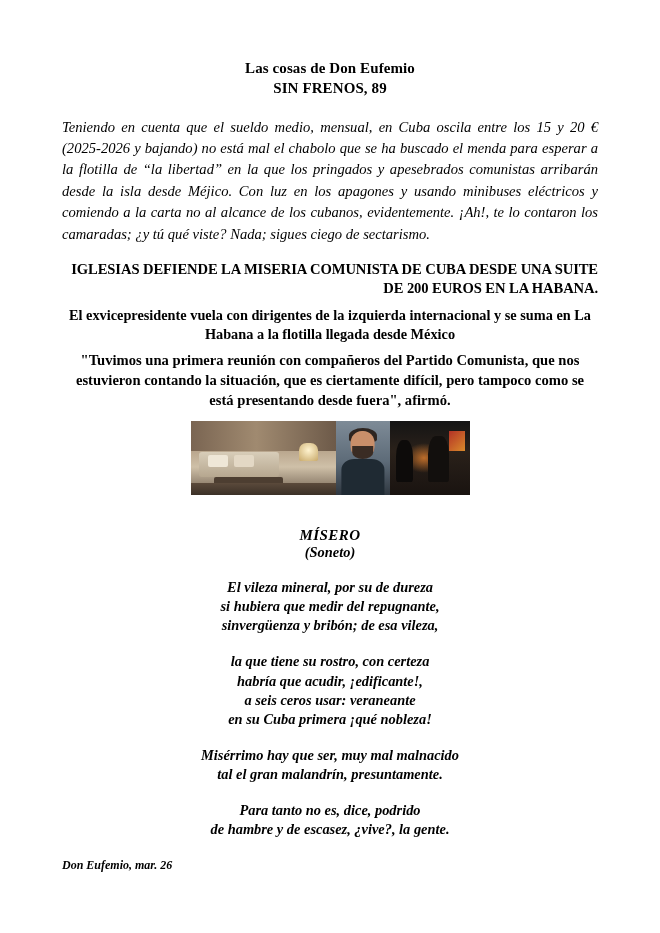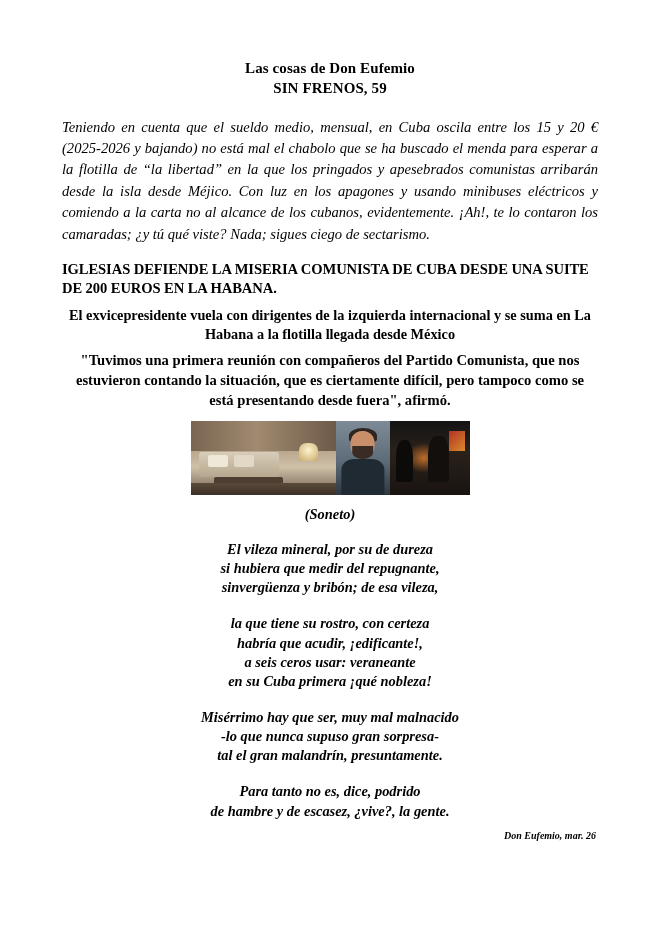--- a/index.html
+++ b/index.html
@@ -33,21 +33,21 @@
   .intro {
     margin-top: 18px;
     font-style: italic;
     font-size: 14.6px;
     line-height: 1.47;
     text-align: justify;
   }
 
   .headline {
     margin-top: 9px;
-    text-align: left;
+    text-align: right;
     font-weight: bold;
     font-size: 14.6px;
     line-height: 1.33;
     letter-spacing: -0.1px;
   }
 
   .subhead {
     margin-top: 7px;
     text-align: center;
     font-weight: bold;
@@ -169,52 +169,51 @@
 
   .poem-title {
     margin-top: 32px;
     text-align: center;
     font-style: italic;
     font-weight: bold;
     font-size: 15px;
     letter-spacing: 0.4px;
   }
   .poem-sub {
-    margin-top: 11px;
+    margin-top: 0;
     text-align: center;
     font-style: italic;
     font-weight: bold;
     font-size: 14.4px;
   }
   .stanza {
     margin-top: 17px;
     text-align: center;
     font-style: italic;
     font-weight: bold;
     font-size: 14.4px;
     line-height: 1.33;
   }
   .stanza .line { display: block; }
   .signature {
-    margin-top: 9px;
-    text-align: right;
-    font-style: italic;
-    font-weight: bold;
-    font-size: 10px;
+    margin-top: 18px;
+    font-style: italic;
+    font-weight: bold;
+    font-size: 12px;
     padding-right: 2px;
   }
 </style>
 </head>
 <body>
 
 <div class="page">
 
   <div class="title-block">
     <div class="title-line-1">Las cosas de Don Eufemio</div>
-    <div class="title-line-2">SIN FRENOS, 59</div>
+    <div class="title-line-2">SIN FRENOS, 89</div>
   </div>
 
   <p class="intro">Teniendo en cuenta que el sueldo medio, mensual, en Cuba oscila entre los 15 y 20 € (2025-2026 y bajando) no está mal el chabolo que se ha buscado el menda para esperar a la flotilla de “la libertad” en la que los pringados y apesebrados comunistas arribarán desde la isla desde Méjico. Con luz en los apagones y usando minibuses eléctricos y comiendo a la carta no al alcance de los cubanos, evidentemente. ¡Ah!, te lo contaron los camaradas; ¿y tú qué viste? Nada; sigues ciego de sectarismo.</p>
 
   <div class="headline">IGLESIAS DEFIENDE LA MISERIA COMUNISTA DE CUBA DESDE UNA SUITE DE 200 EUROS EN LA HABANA.</div>
 
   <div class="subhead">El exvicepresidente vuela con dirigentes de la izquierda internacional y se suma en La Habana a la flotilla llegada desde México</div>
 
   <div class="quote">"Tuvimos una primera reunión con compañeros del Partido Comunista, que nos estuvieron contando la situación, que es ciertamente difícil, pero tampoco como se está presentando desde fuera", afirmó.</div>
 
@@ -235,38 +234,38 @@
       <div class="body"></div>
     </div>
     <div class="photo photo-right">
       <div class="glow"></div>
       <div class="fig-a"></div>
       <div class="fig-b"></div>
       <div class="flag"></div>
     </div>
   </div>
 
+  <div class="poem-title">MÍSERO</div>
   <div class="poem-sub">(Soneto)</div>
 
   <div class="stanza">
     <span class="line">El vileza mineral, por su de dureza</span>
     <span class="line">si hubiera que medir del repugnante,</span>
     <span class="line">sinvergüenza y bribón; de esa vileza,</span>
   </div>
 
   <div class="stanza">
     <span class="line">la que tiene su rostro, con certeza</span>
     <span class="line">habría que acudir, ¡edificante!,</span>
     <span class="line">a seis ceros usar: veraneante</span>
     <span class="line">en su Cuba primera ¡qué nobleza!</span>
   </div>
 
   <div class="stanza">
     <span class="line">Misérrimo hay que ser, muy mal malnacido</span>
-    <span class="line">-lo que nunca supuso gran sorpresa-</span>
     <span class="line">tal el gran malandrín, presuntamente.</span>
   </div>
 
   <div class="stanza">
     <span class="line">Para tanto no es, dice, podrido</span>
     <span class="line">de hambre y de escasez, ¿vive?, la gente.</span>
   </div>
 
   <div class="signature">Don Eufemio, mar. 26</div>
 

